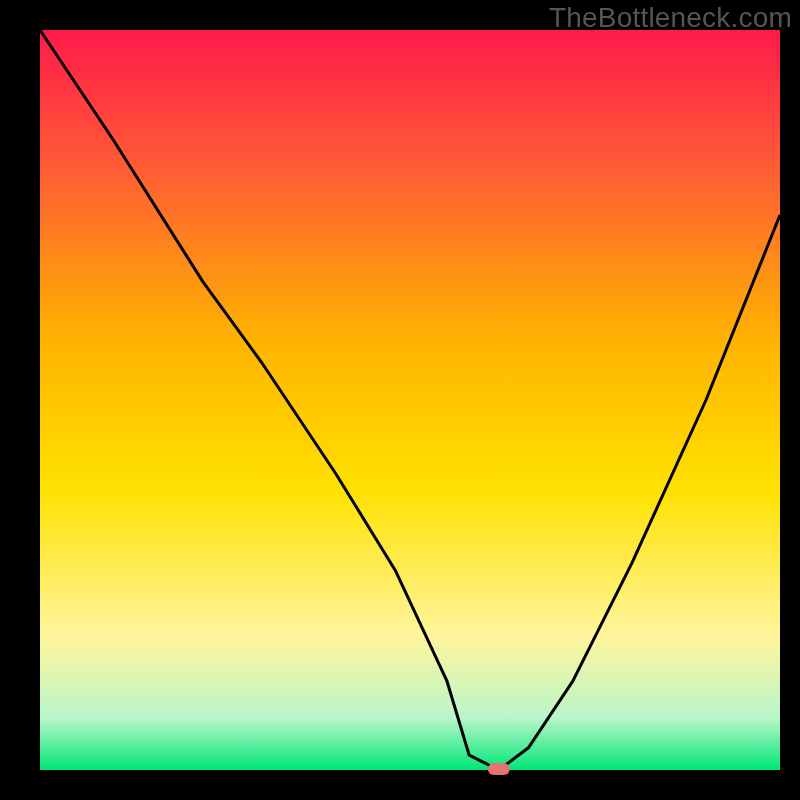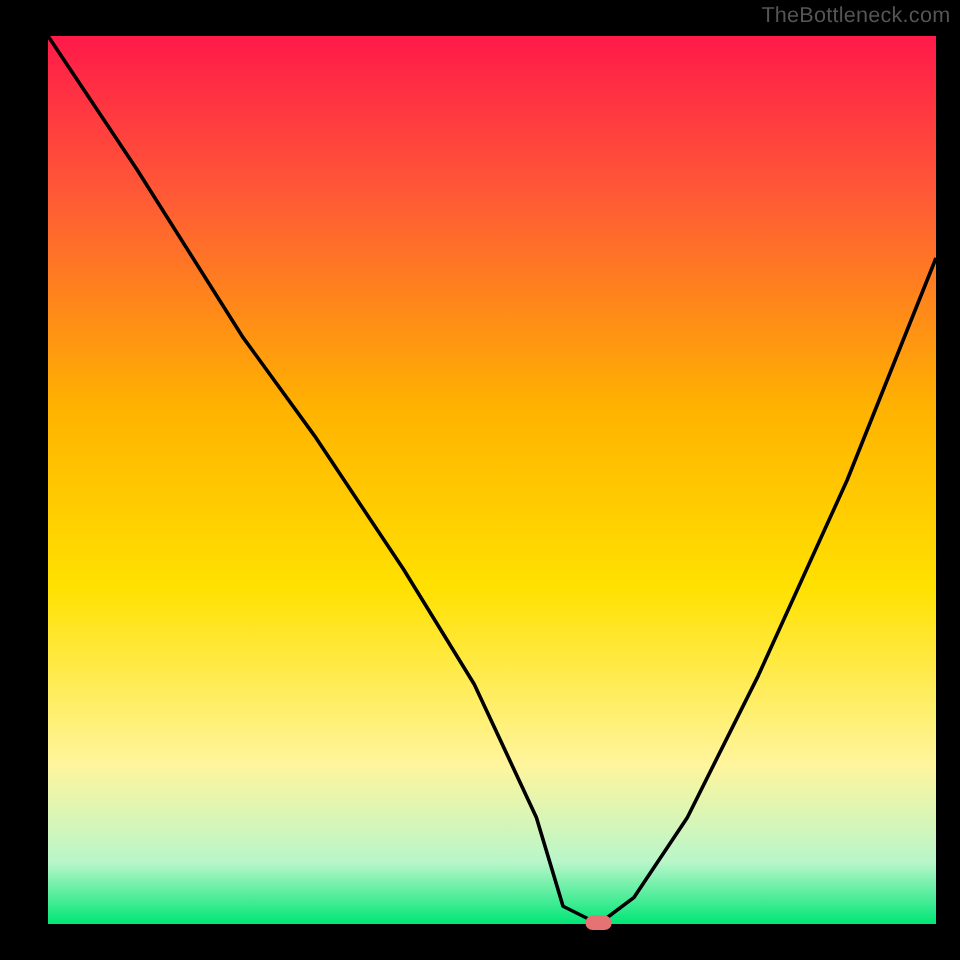--- a/index.html
+++ b/index.html
@@ -14,21 +14,21 @@
     position: relative;
     width: 800px;
     height: 800px;
   }
   .watermark {
     position: absolute;
     top: 2px;
     right: 8px;
     color: #555555;
     font-family: Arial, Helvetica, sans-serif;
-    font-size: 18px;
+    font-size: 28px;
     font-weight: 500;
     letter-spacing: 0.2px;
     z-index: 10;
   }
   svg {
     position: absolute;
     top: 0;
     left: 0;
   }
 </style>

